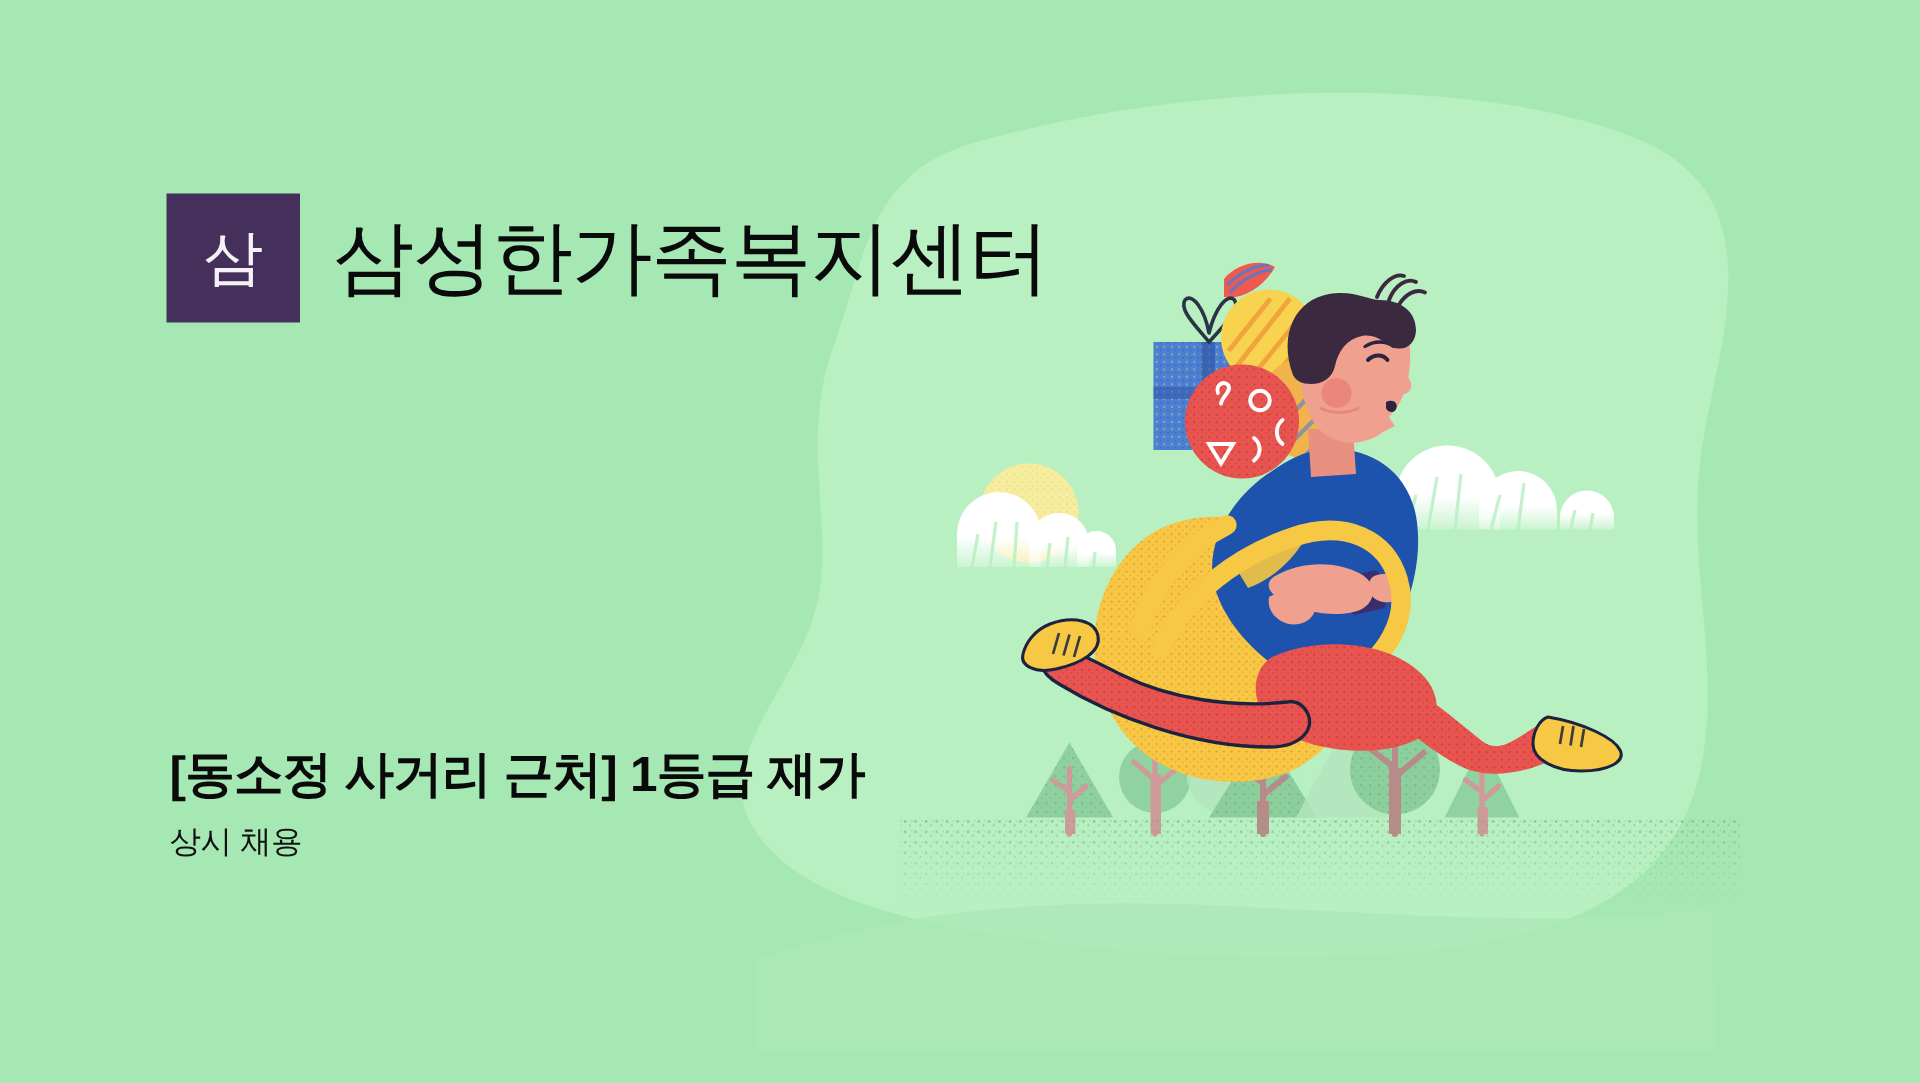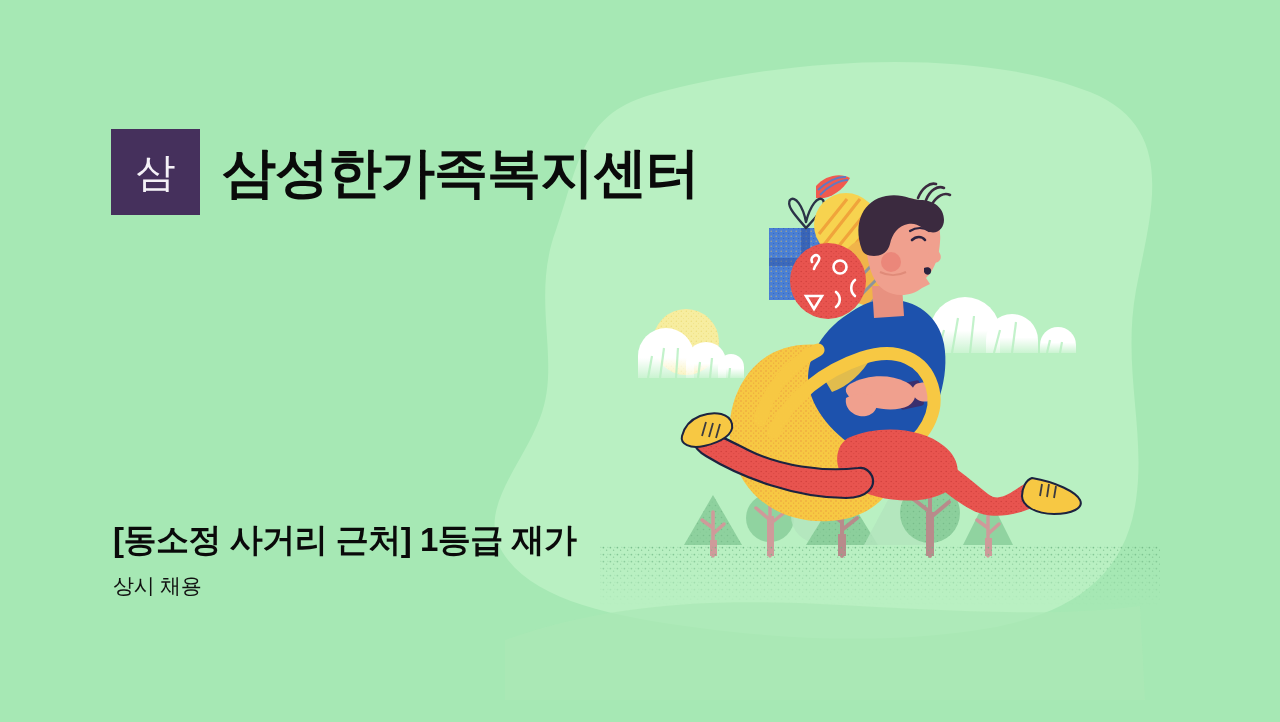--- a/index.html
+++ b/index.html
@@ -47,30 +47,30 @@
   .brand-badge span {
     color: #f4f1f7;
     font-size: 40px;
     font-weight: 400;
     line-height: 1;
     letter-spacing: 0;
   }
   .brand-title {
     color: #0a0a0a;
     font-size: 54px;
-    font-weight: 700;
+    font-weight: 400;
     line-height: 1.05;
     white-space: nowrap;
     letter-spacing: -1px;
   }
 
   .job-block {
     position: absolute;
     left: 113px;
-    top: 519px;
+    top: 495px;
     z-index: 6;
   }
   .job-title {
     color: #0a0a0a;
     font-size: 33px;
     font-weight: 700;
     line-height: 1.25;
     white-space: nowrap;
     letter-spacing: -0.5px;
   }

